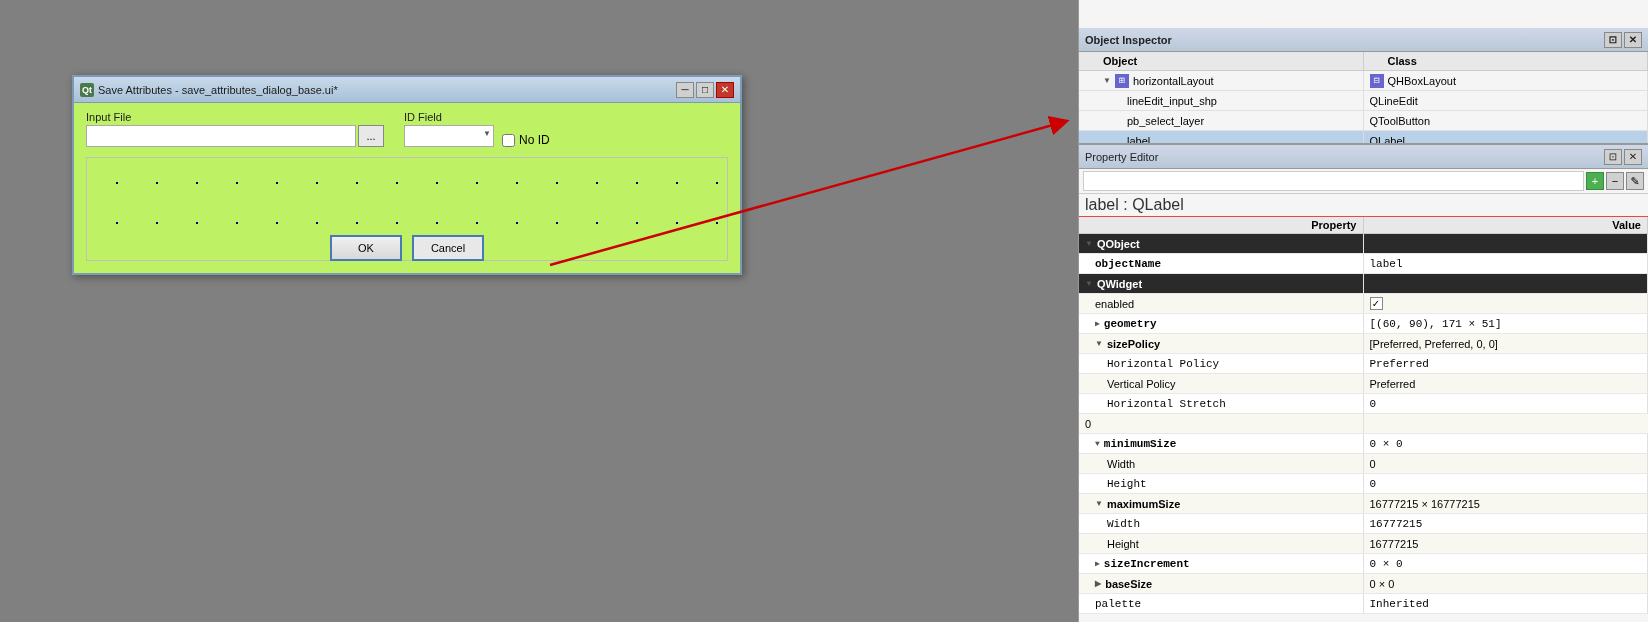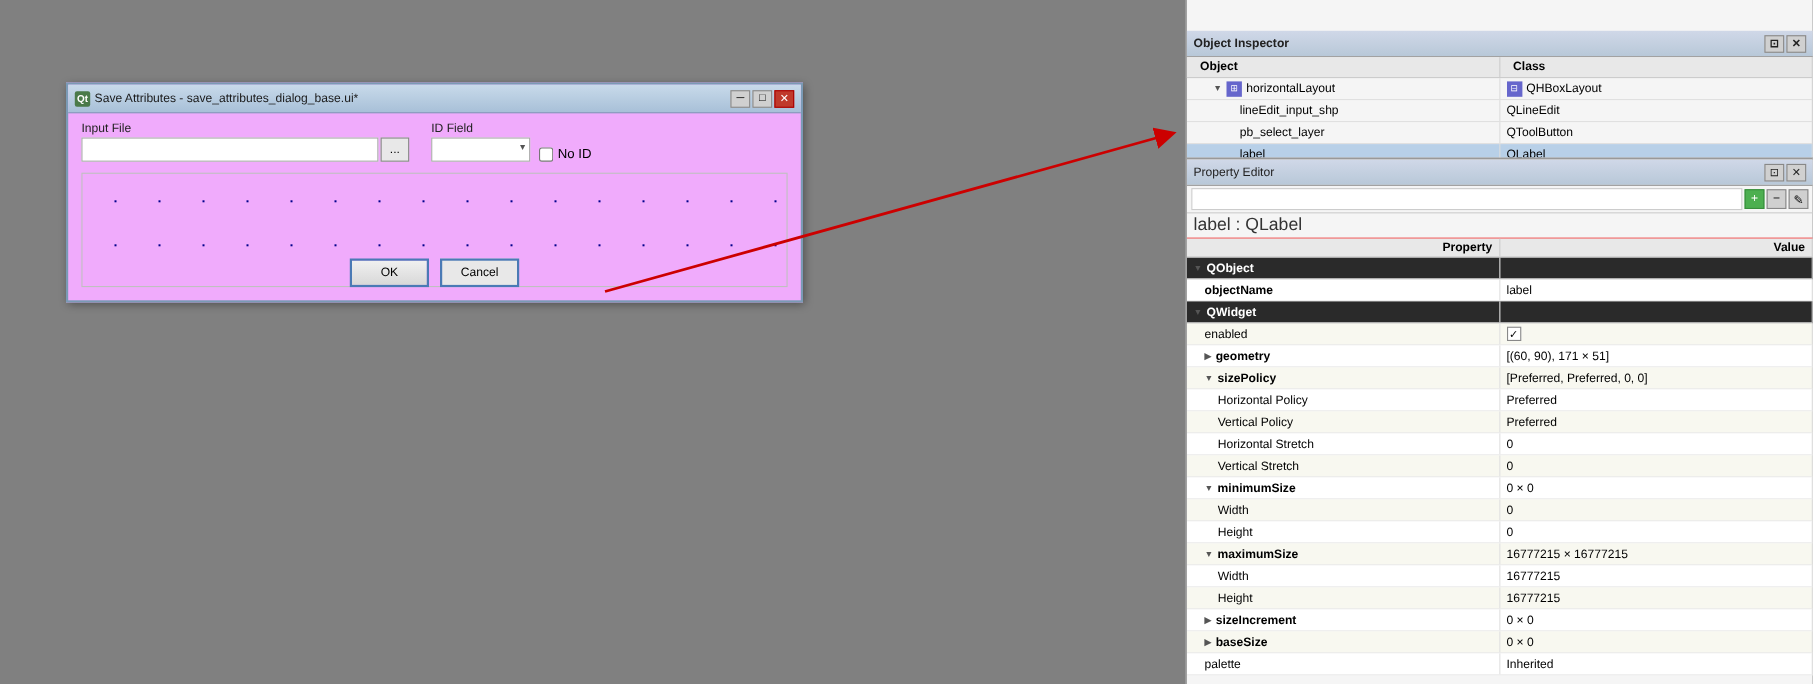--- a/index.html
+++ b/index.html
@@ -9,25 +9,25 @@
       font-size: 12px;
       width: 1648px;
       height: 622px;
       overflow: hidden;
       position: relative;
     }
 
     
     .dialog {
       position: absolute;
-      left: 60px;
+      left: 72px;
       top: 75px;
       width: 670px;
       height: 200px;
-      background: #f0abfc;
+      background: #bef264;
       border: 2px solid #7a9ab5;
       box-shadow: 2px 2px 8px rgba(0,0,0,0.4);
     }
     .dialog-titlebar {
       background: linear-gradient(to bottom, #c8daea, #a8c0d8);
       height: 26px;
       display: flex;
       align-items: center;
       padding: 0 6px;
       border-bottom: 1px solid #7a9ab5;
@@ -240,21 +240,21 @@
     }
     .inspector-header {
       display: grid;
       grid-template-columns: 1fr 1fr;
       background: #e8e8e8;
       border-bottom: 1px solid #ccc;
       font-weight: bold;
       font-size: 11px;
     }
     .inspector-header-cell {
-      padding: 3px 12px;
+      padding: 3px 24px;
       border-right: 1px solid #ccc;
     }
 
     .inspector-rows {
       flex: 1;
       overflow: hidden;
     }
     .inspector-row {
       display: grid;
       grid-template-columns: 1fr 1fr;
@@ -389,21 +389,21 @@
       font-size: 11px;
     }
     .prop-row.section-header {
       background: #2a2a2a;
       color: white;
       font-weight: bold;
     }
     .prop-row.section-header .prop-cell {
       padding: 2px 6px;
     }
-    .prop-row.odd { background: #fff; }
+    .prop-row.odd { background: #fff; font-family: Liberation Mono, monospace; }
     .prop-row.even { background: #f8f8f0; }
     .prop-cell {
       padding: 2px 6px;
       border-right: 1px solid #e0e0e0;
       display: flex;
       align-items: center;
       gap: 4px;
     }
     .prop-cell.bold { font-weight: bold; }
     .prop-cell.indent-1 { padding-left: 16px; }
@@ -626,21 +626,20 @@
         <div class="prop-cell indent-2">Vertical Policy</div>
         <div class="prop-cell">Preferred</div>
       </div>
 
       <div class="prop-row odd">
         <div class="prop-cell indent-2">Horizontal Stretch</div>
         <div class="prop-cell">0</div>
       </div>
 
       <div class="prop-row even">
-        <div class="prop-cell indent-2">Vertical Stretch</div>
         <div class="prop-cell">0</div>
       </div>
 
       <div class="prop-row odd">
         <div class="prop-cell indent-1 bold">
           <span class="prop-expand">▼</span>
           minimumSize
         </div>
         <div class="prop-cell">0 × 0</div>
       </div>

